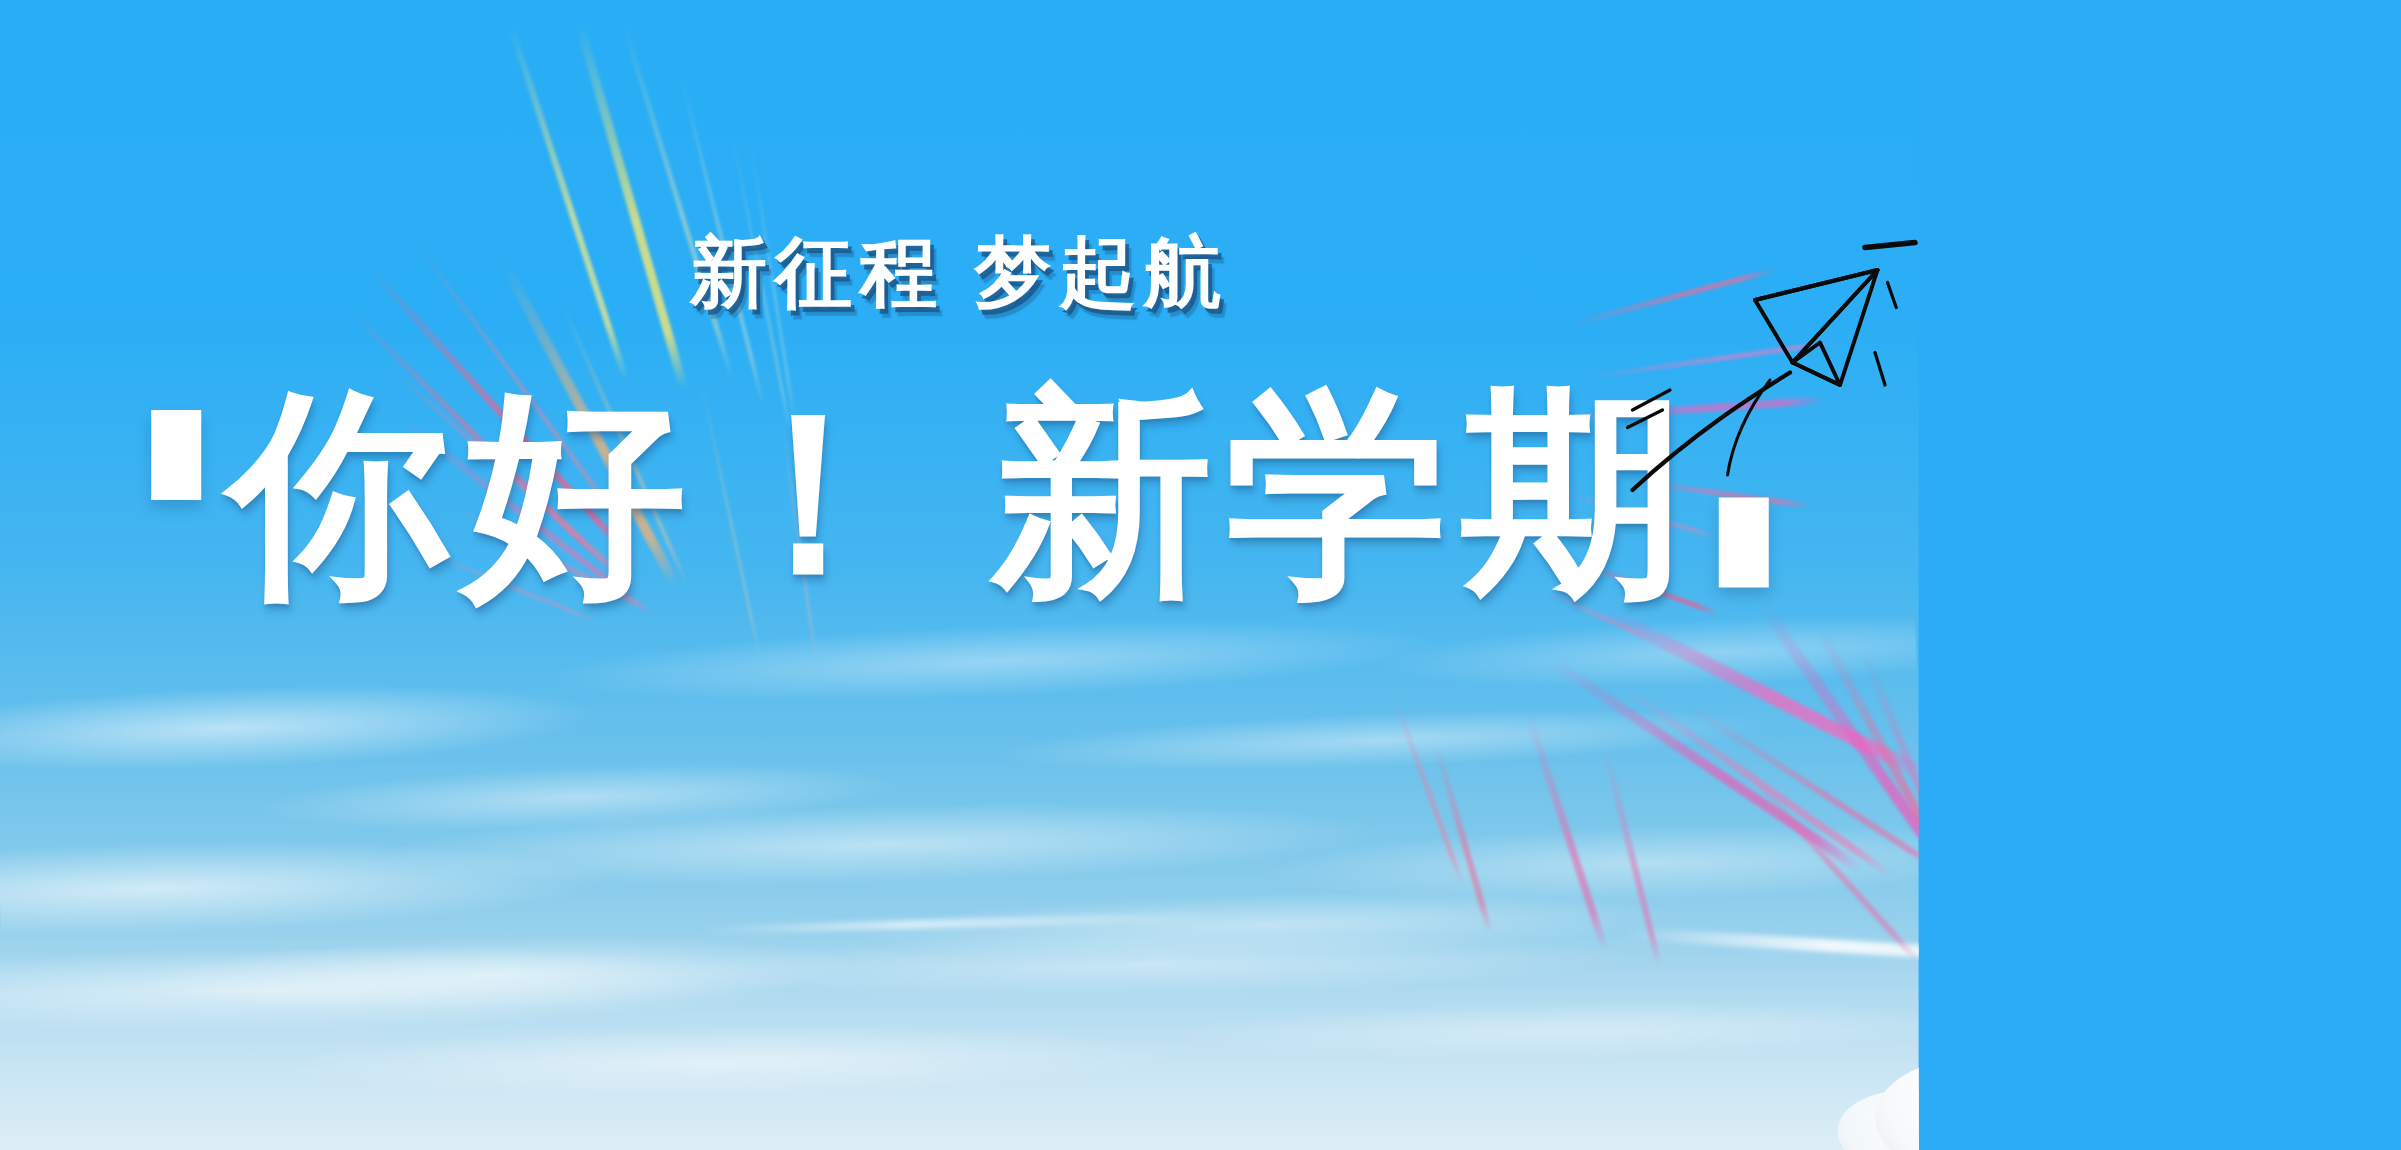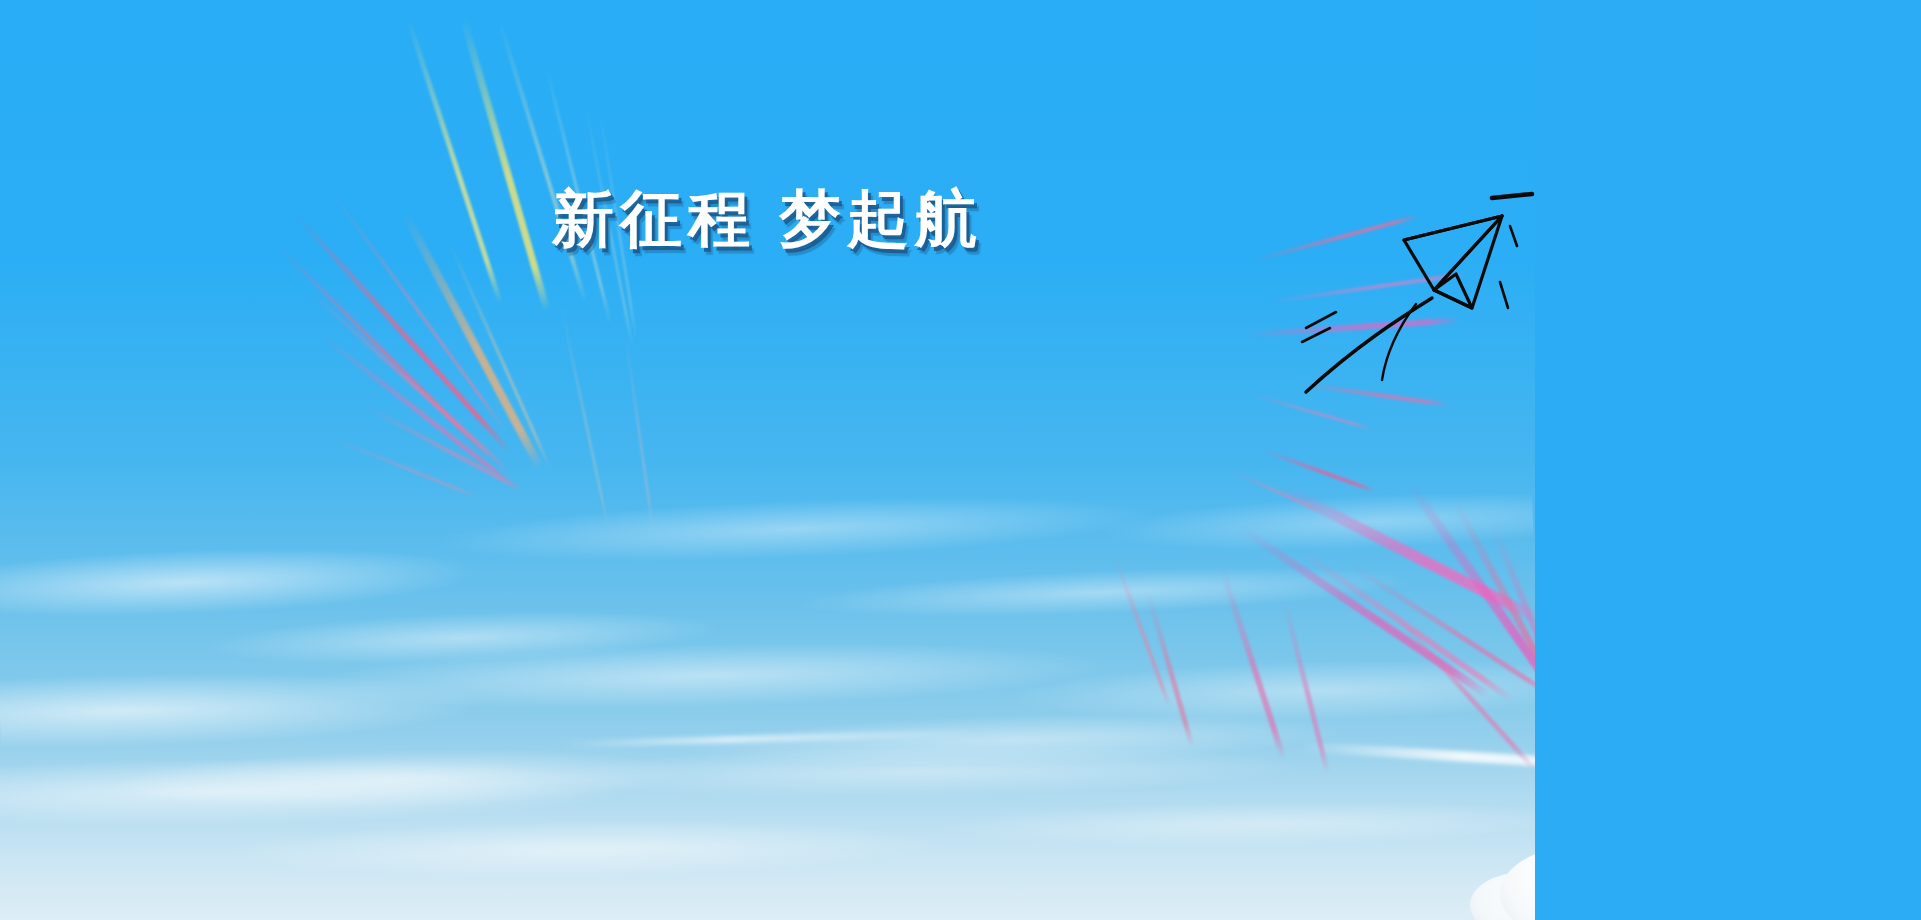--- a/index.html
+++ b/index.html
@@ -259,20 +259,27 @@
       <div class="streak" style="left: 1222px; top: 566px; width: 200px; height: 6px; opacity: 0.6; transform: rotate(72deg); background: linear-gradient(to right, rgba(255, 255, 255, 0) 0%, rgb(234, 104, 174) 55%, rgb(234, 104, 174) 85%, rgba(255, 255, 255, 0) 100%);"></div>
       <div class="streak" style="left: 1284px; top: 596px; width: 180px; height: 5px; opacity: 0.55; transform: rotate(76deg); background: linear-gradient(to right, rgba(255, 255, 255, 0) 0%, rgb(231, 111, 180) 55%, rgb(231, 111, 180) 85%, rgba(255, 255, 255, 0) 100%);"></div>
       <div class="streak" style="left: 364px; top: 404px; width: 180px; height: 4px; opacity: 0.5; transform: rotate(28deg); background: linear-gradient(to right, rgba(255, 255, 255, 0) 0%, rgb(240, 127, 166) 55%, rgb(240, 127, 166) 85%, rgba(255, 255, 255, 0) 100%);"></div>
       <div class="streak" style="left: 330px; top: 436px; width: 160px; height: 3px; opacity: 0.4; transform: rotate(22deg); background: linear-gradient(to right, rgba(255, 255, 255, 0) 0%, rgb(238, 136, 172) 55%, rgb(238, 136, 172) 85%, rgba(255, 255, 255, 0) 100%);"></div>
     </div>
 
   <div class="content">
 
     <div class="subtitle">新征程 梦起航</div>
 
+    <div class="title-row">
+      <span class="bracket bracket-left"></span>
+      <span class="title">你好！</span>
+      <span class="sep" style="display:inline-block;width:46px;"></span>
+      <span class="title">新学期</span>
+      <span class="bracket bracket-right"></span>
+    </div>
   </div>
 
   <div class="plane">
     <svg width="290" height="230" viewBox="0 0 290 230" fill="none">
       <g stroke="#0A0A0A" stroke-width="3.2" stroke-linecap="round" stroke-linejoin="round" fill="none">
 
         <path d="M108 62 L206 38 L138 112 Z"></path>
         <path d="M138 112 L206 38 L176 130 Z"></path>
         <path d="M138 112 L176 130 L160 96 Z"></path>
         <path d="M108 62 L206 38"></path>

